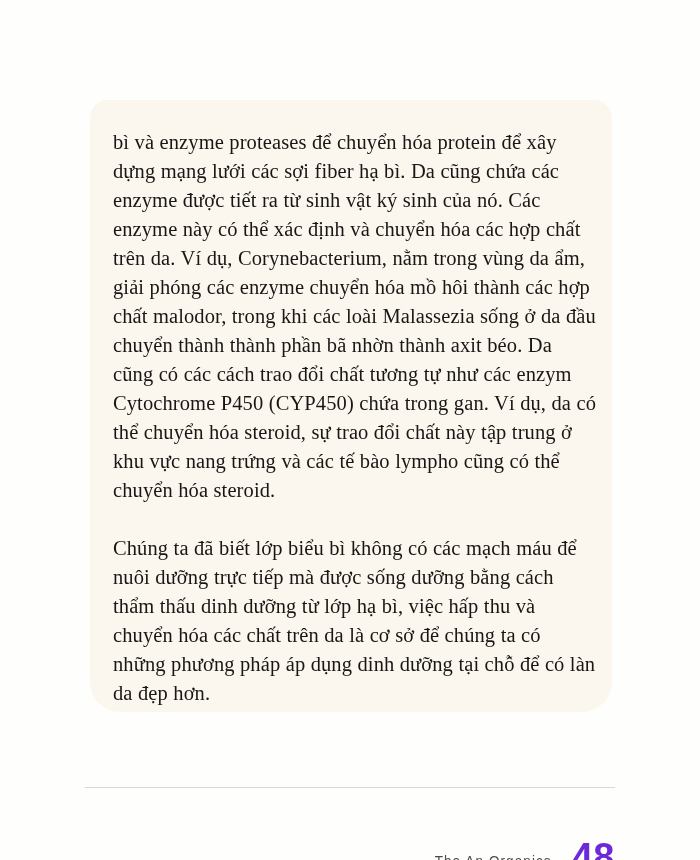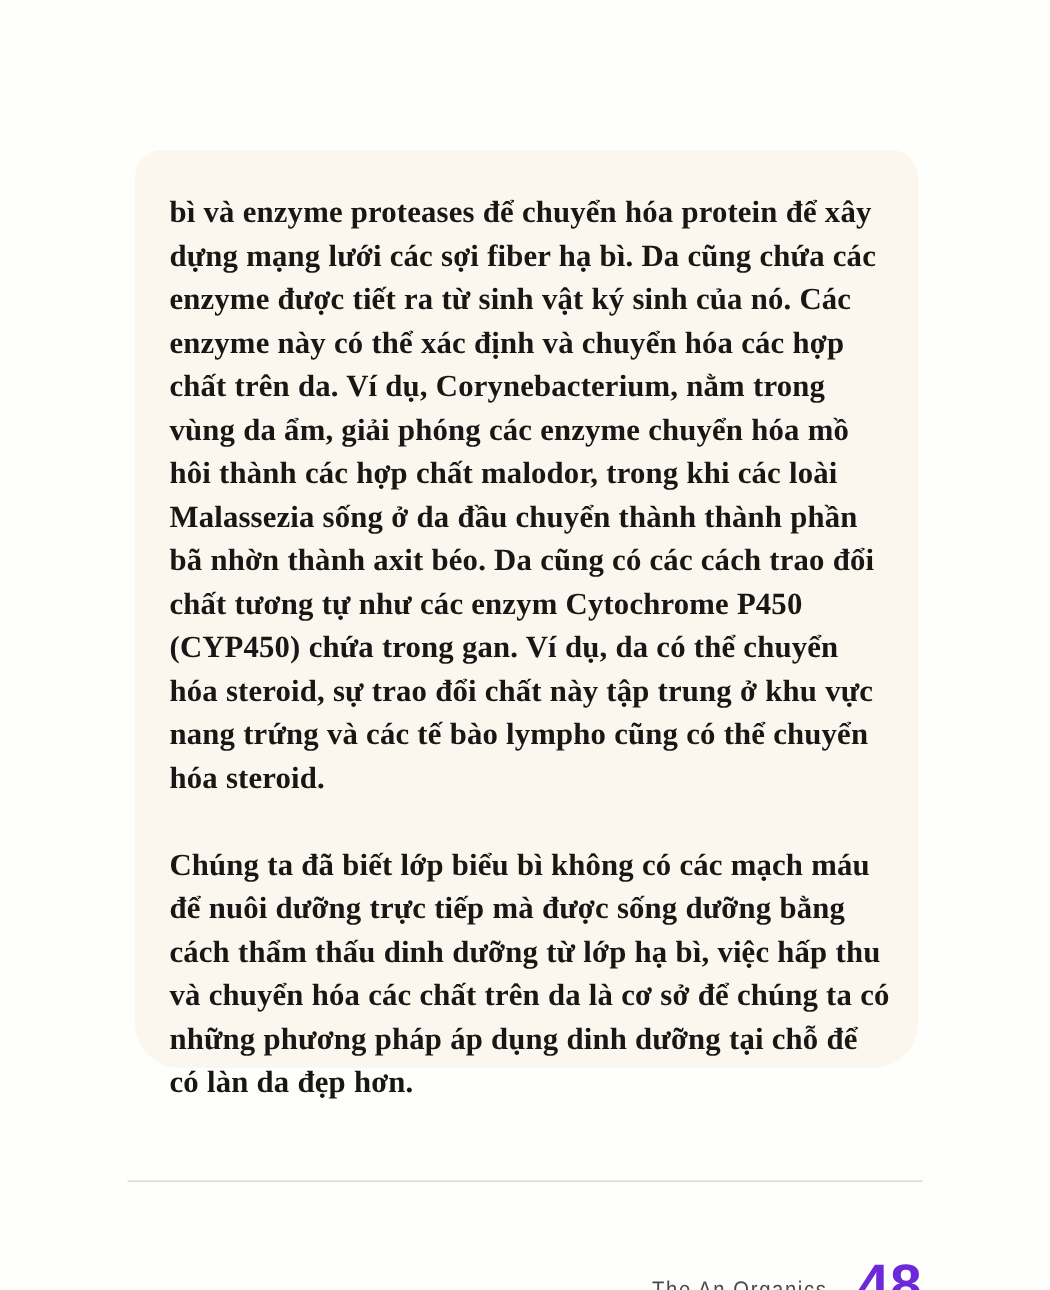--- a/index.html
+++ b/index.html
@@ -27,21 +27,20 @@
   .content-panel {
     position: absolute;
     left: 90px;
     top: 100px;
     width: 522px;
     height: 612px;
     background: #fbf7ef;
     border-radius: 18px 18px 30px 30px;
     box-sizing: border-box;
     padding: 28px 16px 32px 23px;
-    font-weight: bold;
   }
 
   .body-text {
     font-family: "Liberation Serif", "DejaVu Serif", serif;
     font-size: 20.5px;
     line-height: 29px;
     color: #191715;
     letter-spacing: 0.1px;
     margin: 0;
     text-align: left;

